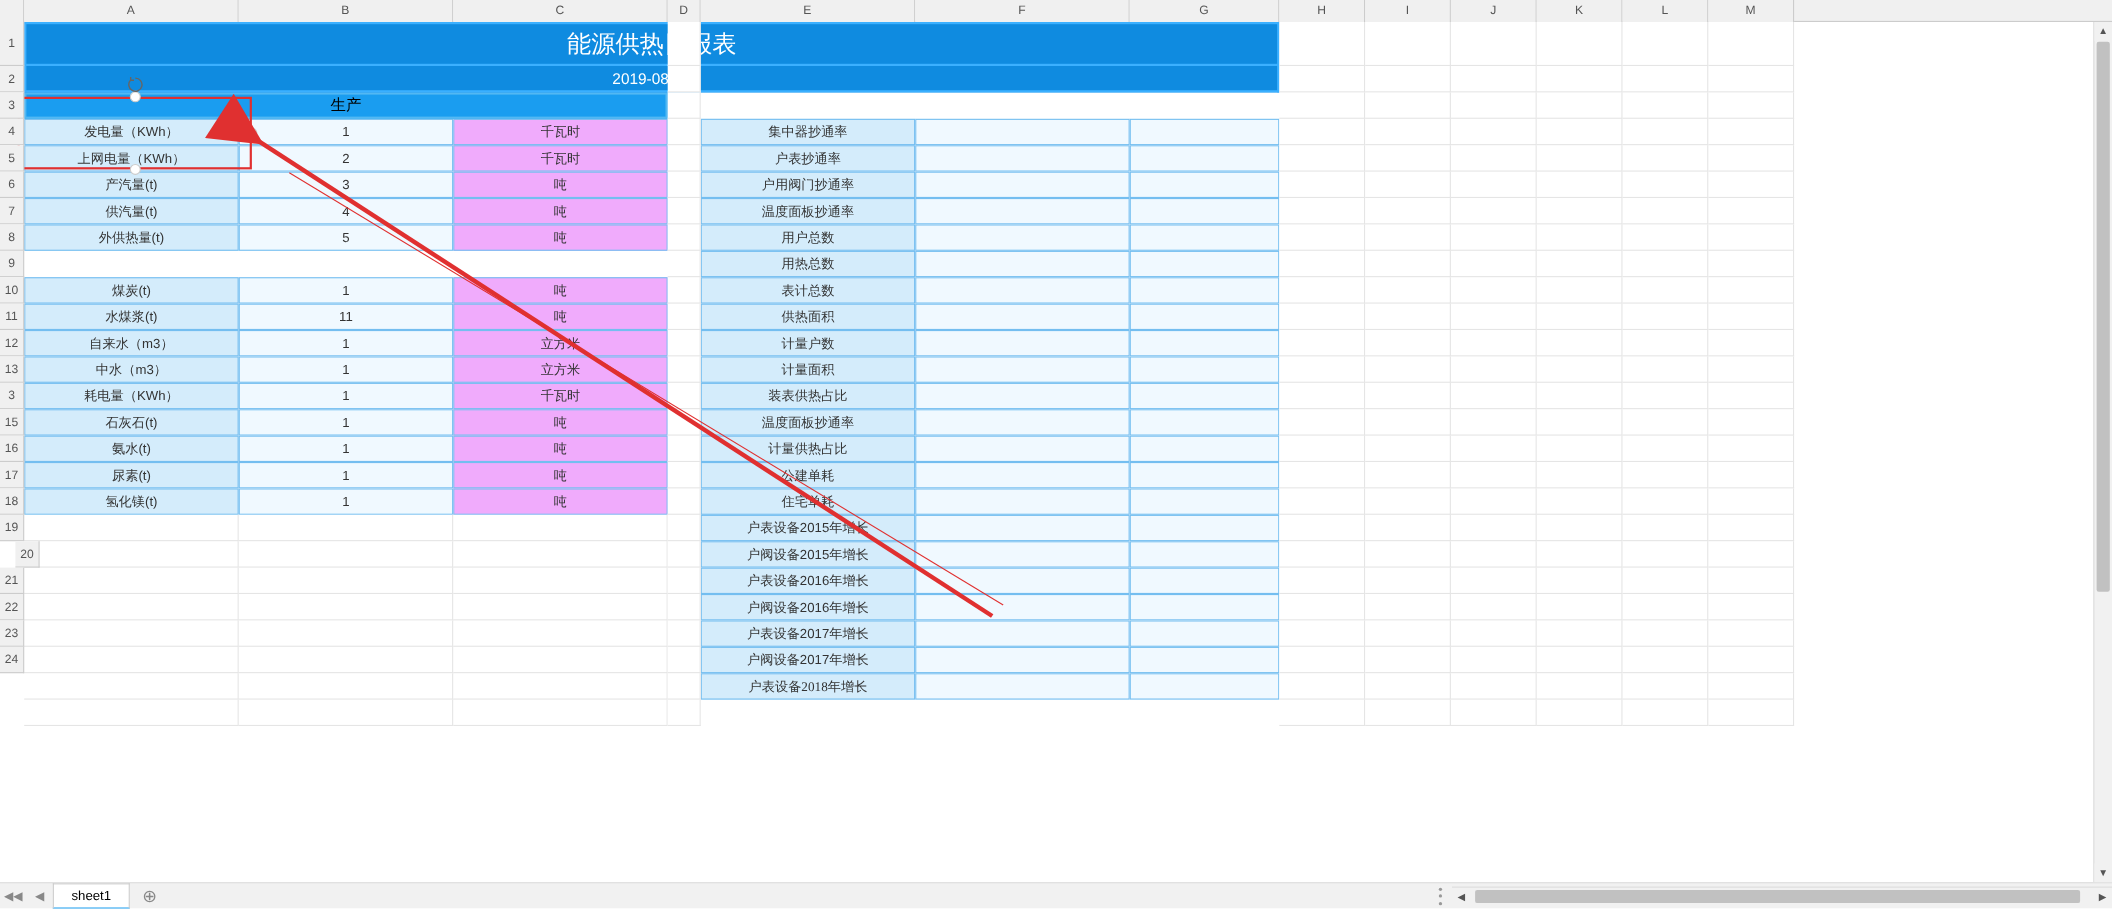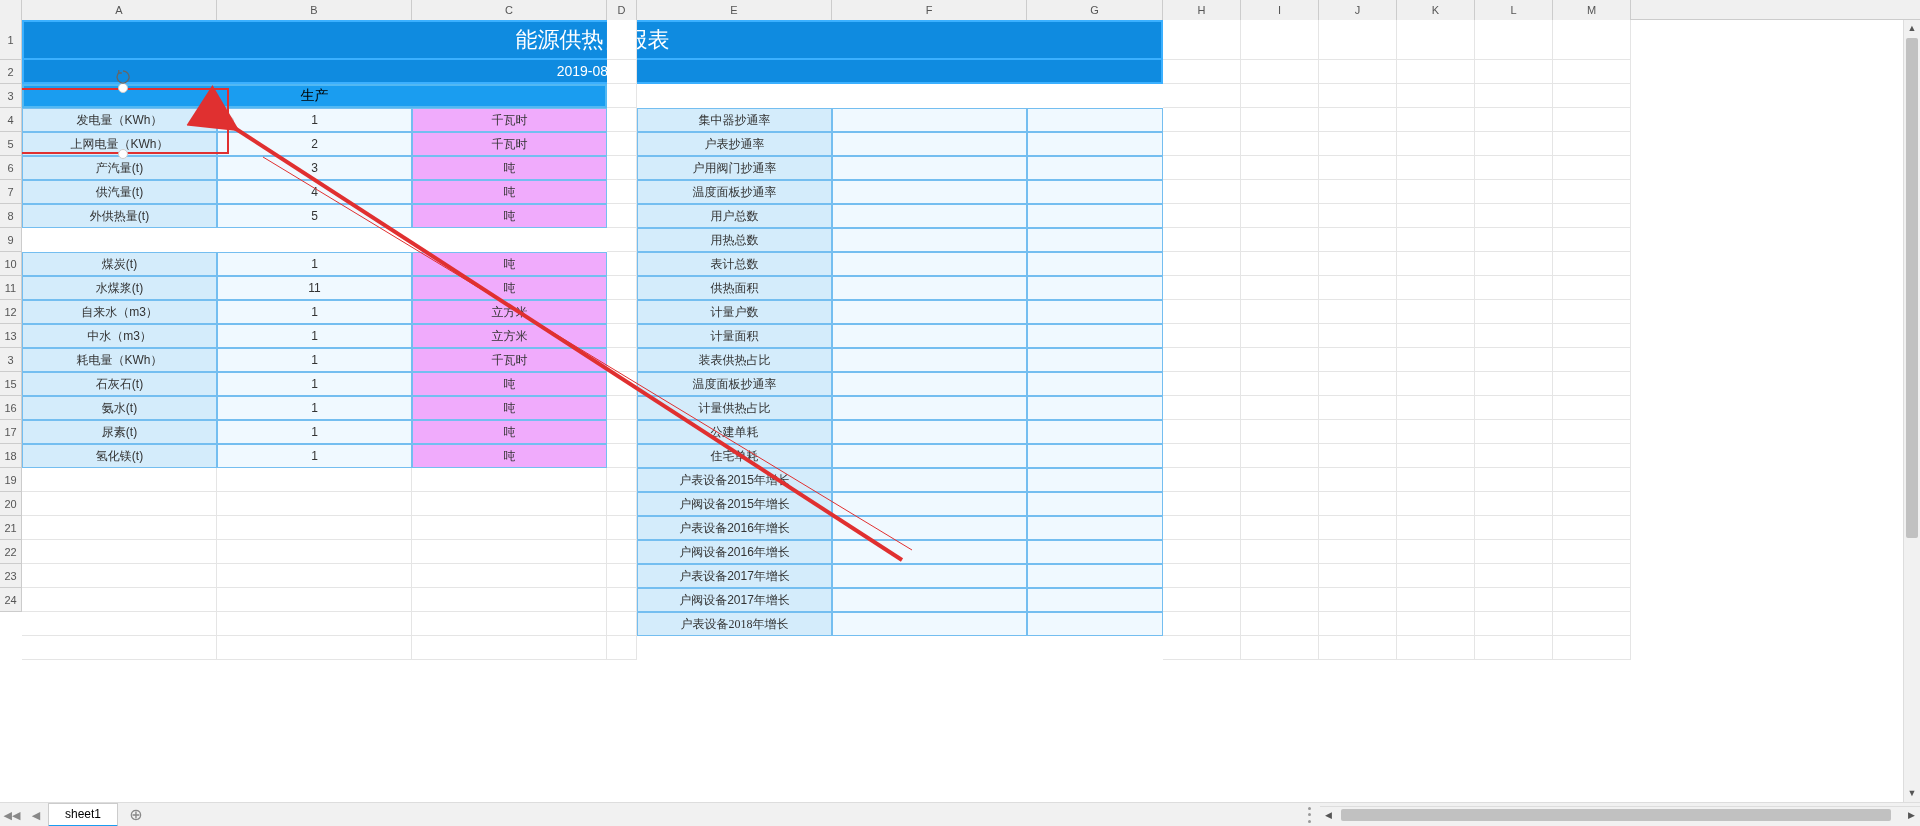--- a/index.html
+++ b/index.html
@@ -417,21 +417,21 @@
         <div class="row-header" style="height: 24px;">10</div>
         <div class="row-header" style="height: 24px;">11</div>
         <div class="row-header" style="height: 24px;">12</div>
         <div class="row-header" style="height: 24px;">13</div>
         <div class="row-header" style="height: 24px;">3</div>
         <div class="row-header" style="height: 24px;">15</div>
         <div class="row-header" style="height: 24px;">16</div>
         <div class="row-header" style="height: 24px;">17</div>
         <div class="row-header" style="height: 24px;">18</div>
         <div class="row-header" style="height: 24px;">19</div>
-        <div class="row-header" style="height: 24px;">20</div>
+        <div class="row-header" style="height: 24px; margin-left: 14px;">20</div>
         <div class="row-header" style="height: 24px;">21</div>
         <div class="row-header" style="height: 24px;">22</div>
         <div class="row-header" style="height: 24px;">23</div>
         <div class="row-header" style="height: 24px;">24</div>
       </div>
 
     <div class="vscroll">
       <div class="vscroll-btn" style="top:0">▲</div>
       <div class="vscroll-thumb"></div>
       <div class="vscroll-btn" style="bottom:0">▼</div>

